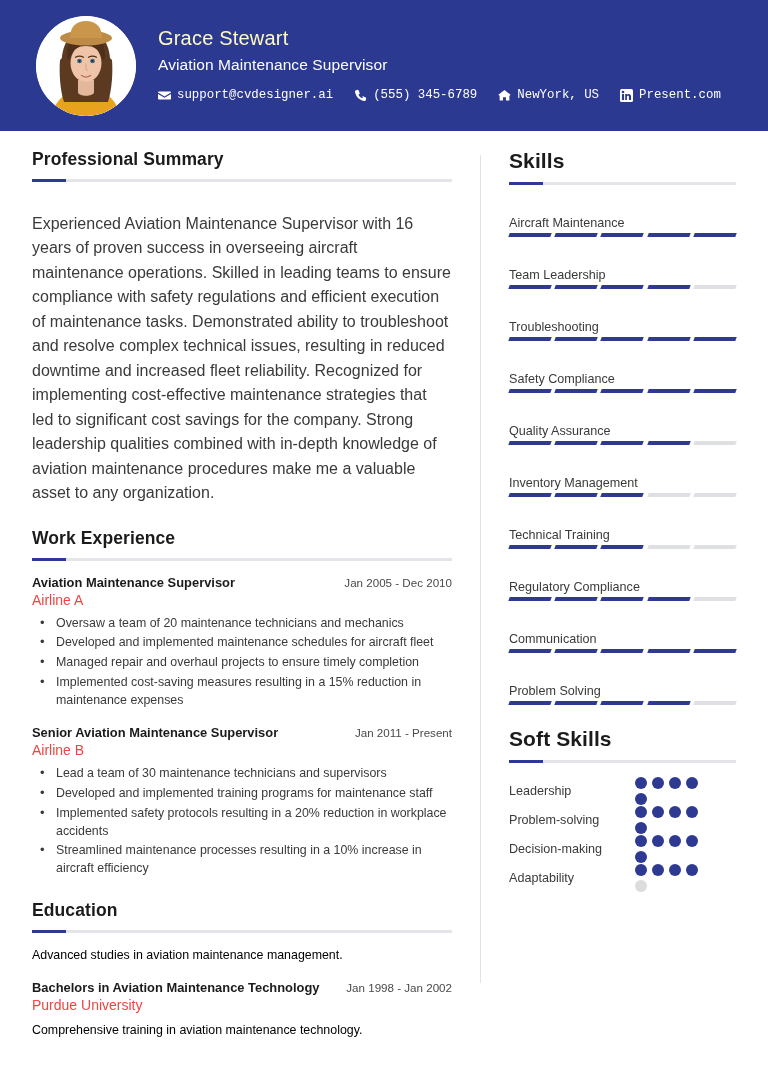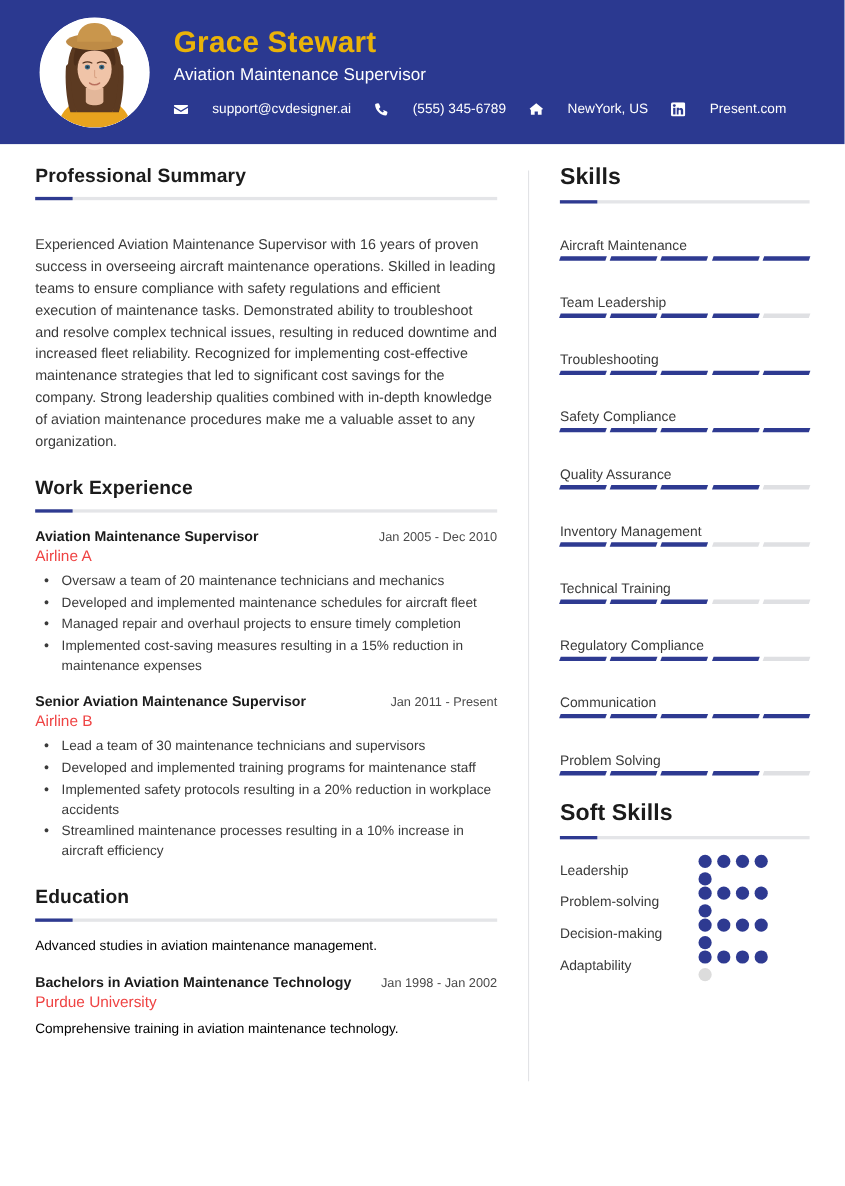--- a/index.html
+++ b/index.html
@@ -31,47 +31,48 @@
     height: 100px;
     border-radius: 50%;
     background: #ffffff;
     overflow: hidden;
     flex: 0 0 auto;
     position: relative;
   }
   .avatar-svg { display: block; width: 100px; height: 100px; }
   .header-text { margin-left: 22px; padding-bottom: 2px; }
   .name {
-    color: #eab308;
-    font-size: 27px;
-    font-weight: bold;
+    color: #fef9c3;
+    font-size: 20px;
+    font-weight: normal;
     letter-spacing: 0.2px;
     line-height: 1.15;
   }
   .role {
     color: #ffffff;
     font-size: 15.5px;
     font-weight: normal;
     margin-top: 6px;
     letter-spacing: 0.1px;
   }
   .contact-row {
     display: flex;
     align-items: center;
     margin-top: 14px;
     gap: 21px;
     flex-wrap: wrap;
   }
   .contact-item {
     display: flex;
     align-items: flex-end;
-    gap: 22px;
+    gap: 6px;
     color: #ffffff;
     font-size: 12.4px;
     white-space: nowrap;
+    font-family: Liberation Mono, monospace;
   }
   .contact-item svg { display: block; }
 
   
   .body-wrap {
     display: flex;
     align-items: stretch;
     padding-top: 18px;
   }
   .col-main {
@@ -111,21 +112,21 @@
     content: "";
     position: absolute;
     left: 0; top: 0;
     width: 34px; height: 3px;
     background: #2E3A91;
   }
   .sec-block { margin-bottom: 22px; }
 
   
   .summary {
-    font-size: 13px;
+    font-size: 16px;
     line-height: 1.53;
     color: #3a3a3a;
     text-align: left;
     margin-top: 30px;
   }
 
   
   .entry { margin-bottom: 15px; }
   .entry-head {
     display: flex;

